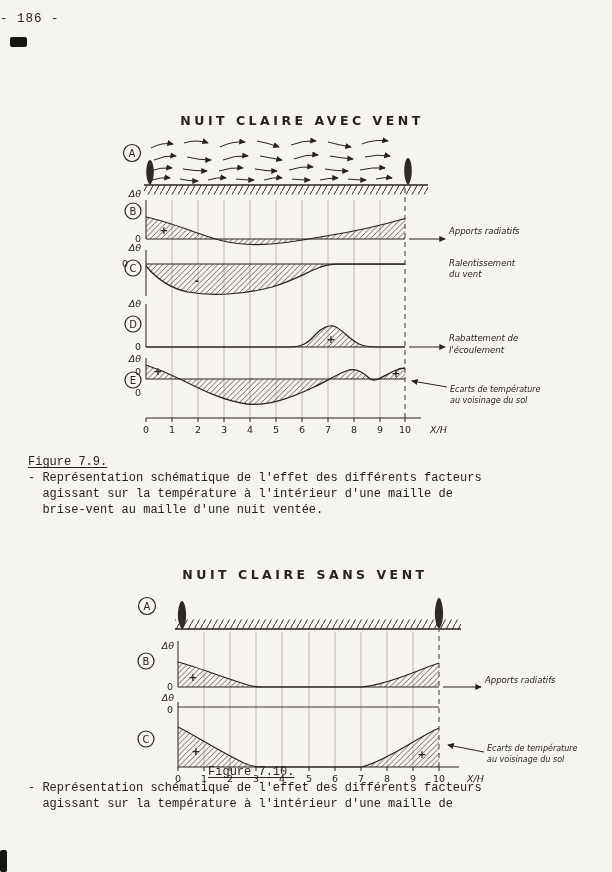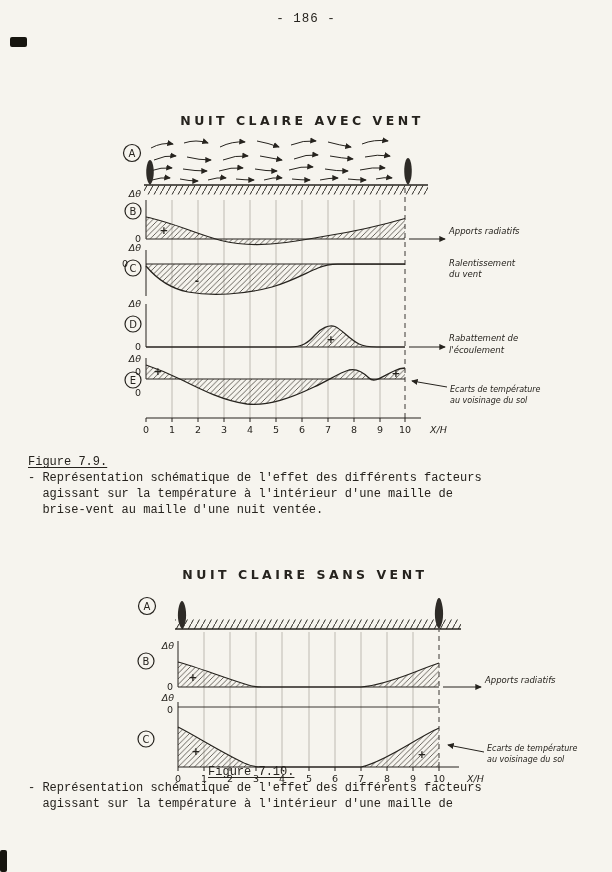--- a/index.html
+++ b/index.html
@@ -1,19 +1,19 @@
 <!DOCTYPE html>
 <html><head>
 <meta charset="utf-8">
 <style>
   html,body{margin:0;padding:0;}
   body{width:612px;height:872px;overflow:hidden;background:#e8e6e0;}
   .page{position:relative;width:612px;height:872px;background:#f6f4ee;
         font-family:"Liberation Mono",monospace;color:#26231e;}
-  .page-header{position:absolute;top:12px;left:0;width:612px;text-align:center;
+  .page-header{position:absolute;top:12px;left:0;width:612px;
         font-size:12.5px;letter-spacing:1px;}
   .fig-wrap{position:absolute;left:0;text-decoration:underline;}
   .fig79{top:103px;}
   .fig710{top:558px;padding-left:35px;}
   svg{display:block;}
   svg text{fill:#26231e;}
   .t-title{font:600 12.5px "DejaVu Sans",sans-serif;letter-spacing:3.5px;}
   .t-letter{font:500 10px "DejaVu Sans",sans-serif;}
   .t-ax{font:italic 9.5px "DejaVu Sans",sans-serif;}
   .t-num{font:9.5px "DejaVu Sans",sans-serif;}

